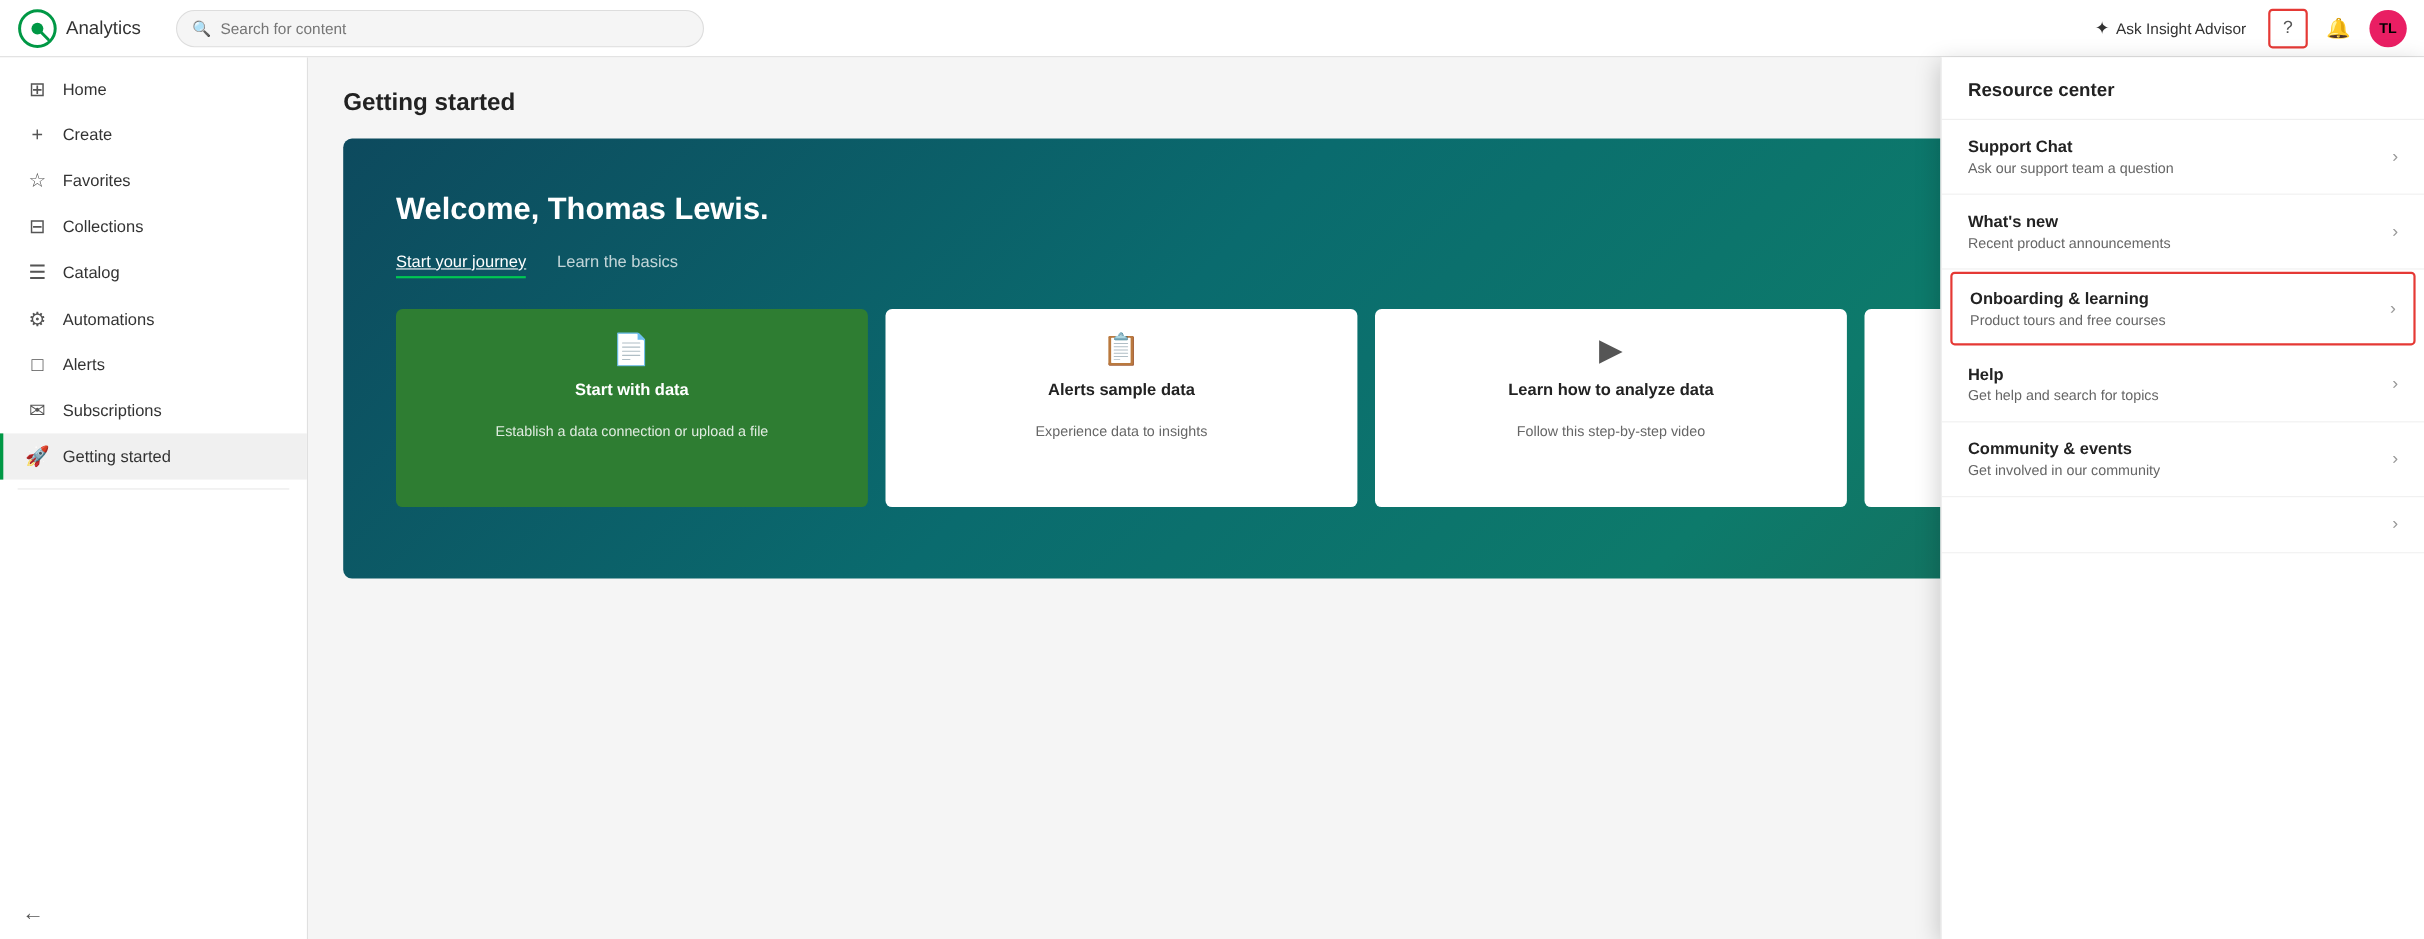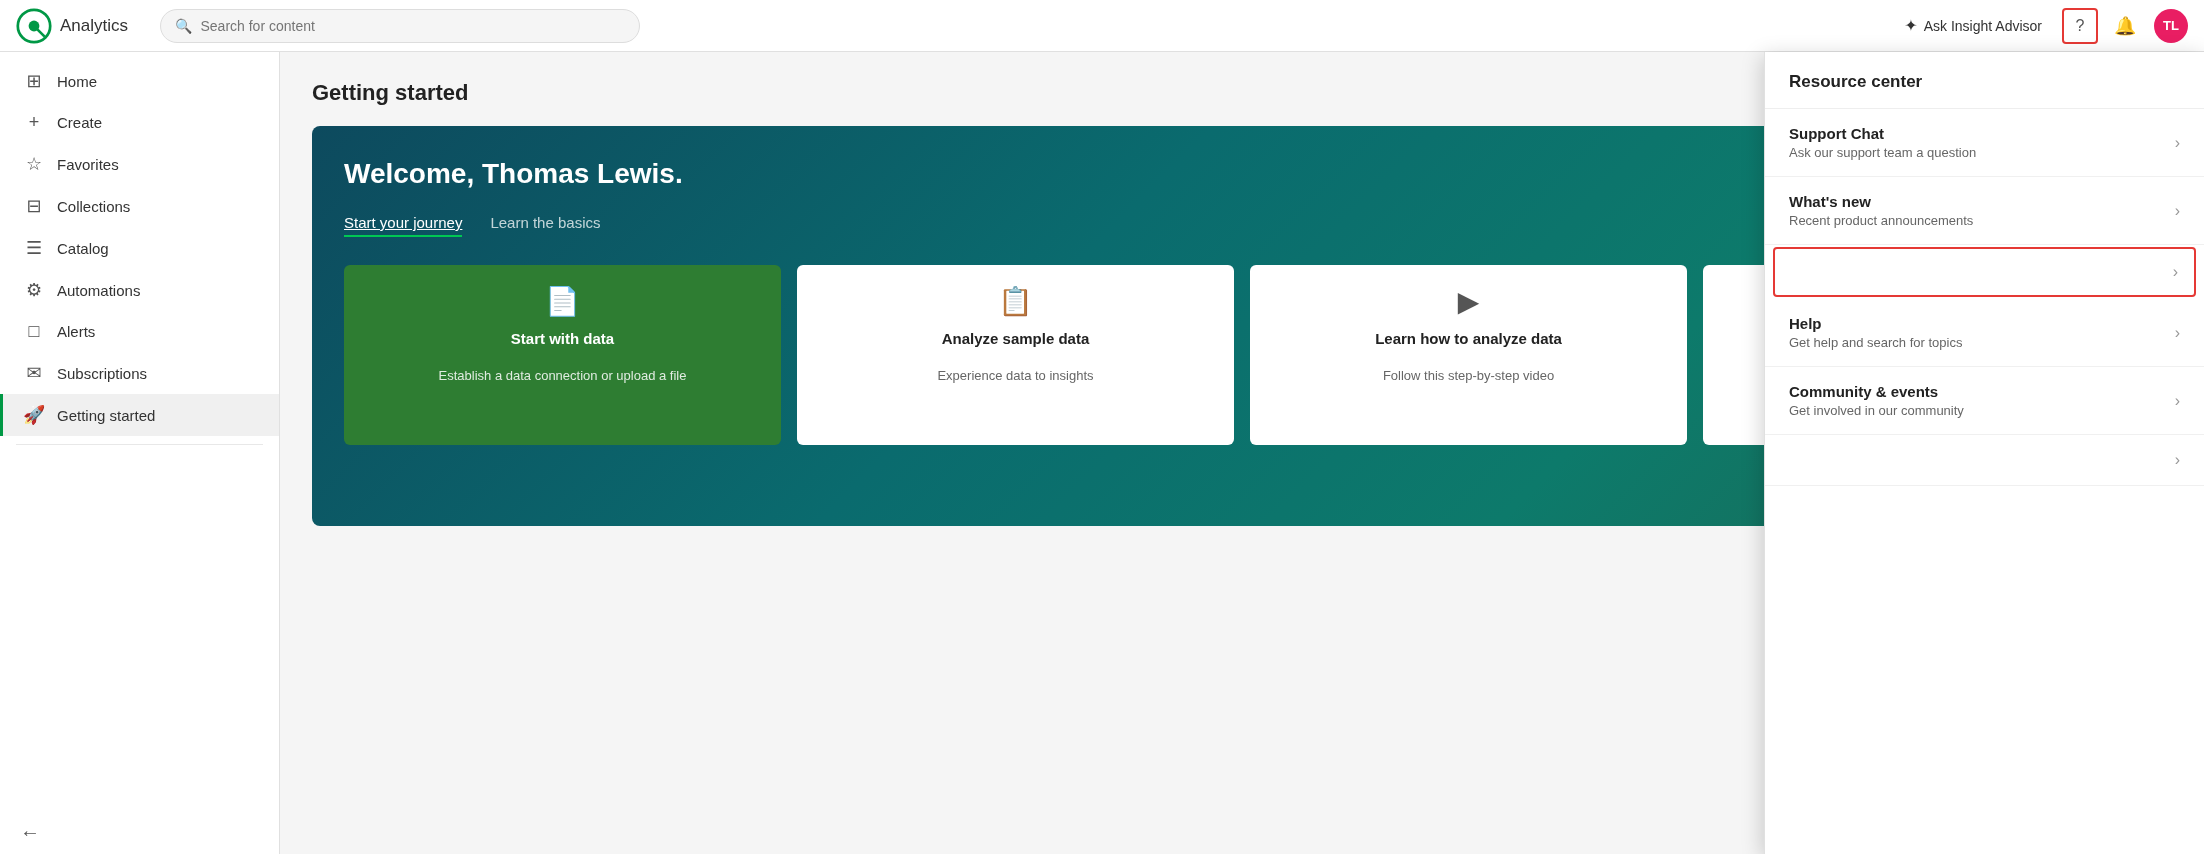--- a/index.html
+++ b/index.html
@@ -38,21 +38,21 @@
     }
     .icon-btn-plain {
       width: 36px; height: 36px; border-radius: 50%;
       display: flex; align-items: center; justify-content: center;
       border: none; cursor: pointer; background: transparent;
       font-size: 18px; color: #555;
     }
     .avatar {
       width: 34px; height: 34px; border-radius: 50%;
       background: #e91e63; display: flex; align-items: center; justify-content: center;
-      color: #ffffff; font-size: 13px; font-weight: 600; cursor: pointer;
+      color: #000000; font-size: 13px; font-weight: 600; cursor: pointer;
     }
 
     
     .layout { display: flex; height: calc(100vh - 52px); }
 
     
     .sidebar {
       width: 280px; min-width: 280px; background: #fff;
       border-right: 1px solid #e0e0e0; display: flex; flex-direction: column;
       padding-top: 8px;
@@ -69,21 +69,21 @@
     .sidebar-collapse { margin-top: auto; padding: 12px 20px; cursor: pointer; color: #555; font-size: 20px; }
 
     
     .main { flex: 1; overflow-y: auto; background: #f5f5f5; position: relative; }
     .main-inner { padding: 28px 32px; }
     .page-title { font-size: 22px; font-weight: 600; color: #222; margin-bottom: 20px; }
 
     
     .hero-card {
       background: linear-gradient(135deg, #0d4a5e 0%, #0a6b6e 40%, #0d7a6b 70%, #1a6b55 100%);
-      border-radius: 8px; padding: 32px; color: #fff;
+      border-radius: 8px; padding: 48px; color: #fff;
       min-height: 400px; position: relative; overflow: hidden;
     }
     .hero-title { font-size: 28px; font-weight: 700; margin-bottom: 24px; }
     .journey-tabs { display: flex; gap: 28px; margin-bottom: 28px; }
     .journey-tab { font-size: 15px; color: rgba(255,255,255,0.75); cursor: pointer; padding-bottom: 4px; }
     .journey-tab.active { color: #fff; border-bottom: 2px solid #00c853; text-decoration: underline; }
 
     .cards-row { display: flex; gap: 16px; }
     .journey-card {
       flex: 1; background: #fff; border-radius: 6px; padding: 20px;
@@ -219,21 +219,21 @@
             <div class="journey-tab">Learn the basics</div>
           </div>
         <div class="cards-row" id="journey-cards">
             <div class="journey-card green">
     <div class="card-icon">📄</div>
     <div class="card-title">Start with data</div>
     <div class="card-desc">Establish a data connection or upload a file</div>
   </div>
             <div class="journey-card">
     <div class="card-icon">📋</div>
-    <div class="card-title">Analyze sample data</div>
+    <div class="card-title">Alerts sample data</div>
     <div class="card-desc">Experience data to insights</div>
   </div>
             <div class="journey-card">
     <div class="card-icon">▶</div>
     <div class="card-title">Learn how to analyze data</div>
     <div class="card-desc">Follow this step-by-step video</div>
   </div>
             <div class="journey-card">
     <div class="card-icon">🖥</div>
     <div class="card-title">Explore the demo</div>
@@ -255,20 +255,24 @@
     <span class="rc-chevron">›</span>
   </div>
         <div class="rc-item">
     <div class="rc-item-content">
       <div class="rc-item-title">What's new</div>
       <div class="rc-item-desc">Recent product announcements</div>
     </div>
     <span class="rc-chevron">›</span>
   </div>
         <div class="rc-item highlighted">
+    <div class="rc-item-content">
+      <div class="rc-item-title">Onboarding &amp; learning</div>
+      <div class="rc-item-desc">Product tours and free courses</div>
+    </div>
     <span class="rc-chevron">›</span>
   </div>
         <div class="rc-item">
     <div class="rc-item-content">
       <div class="rc-item-title">Help</div>
       <div class="rc-item-desc">Get help and search for topics</div>
     </div>
     <span class="rc-chevron">›</span>
   </div>
         <div class="rc-item">

